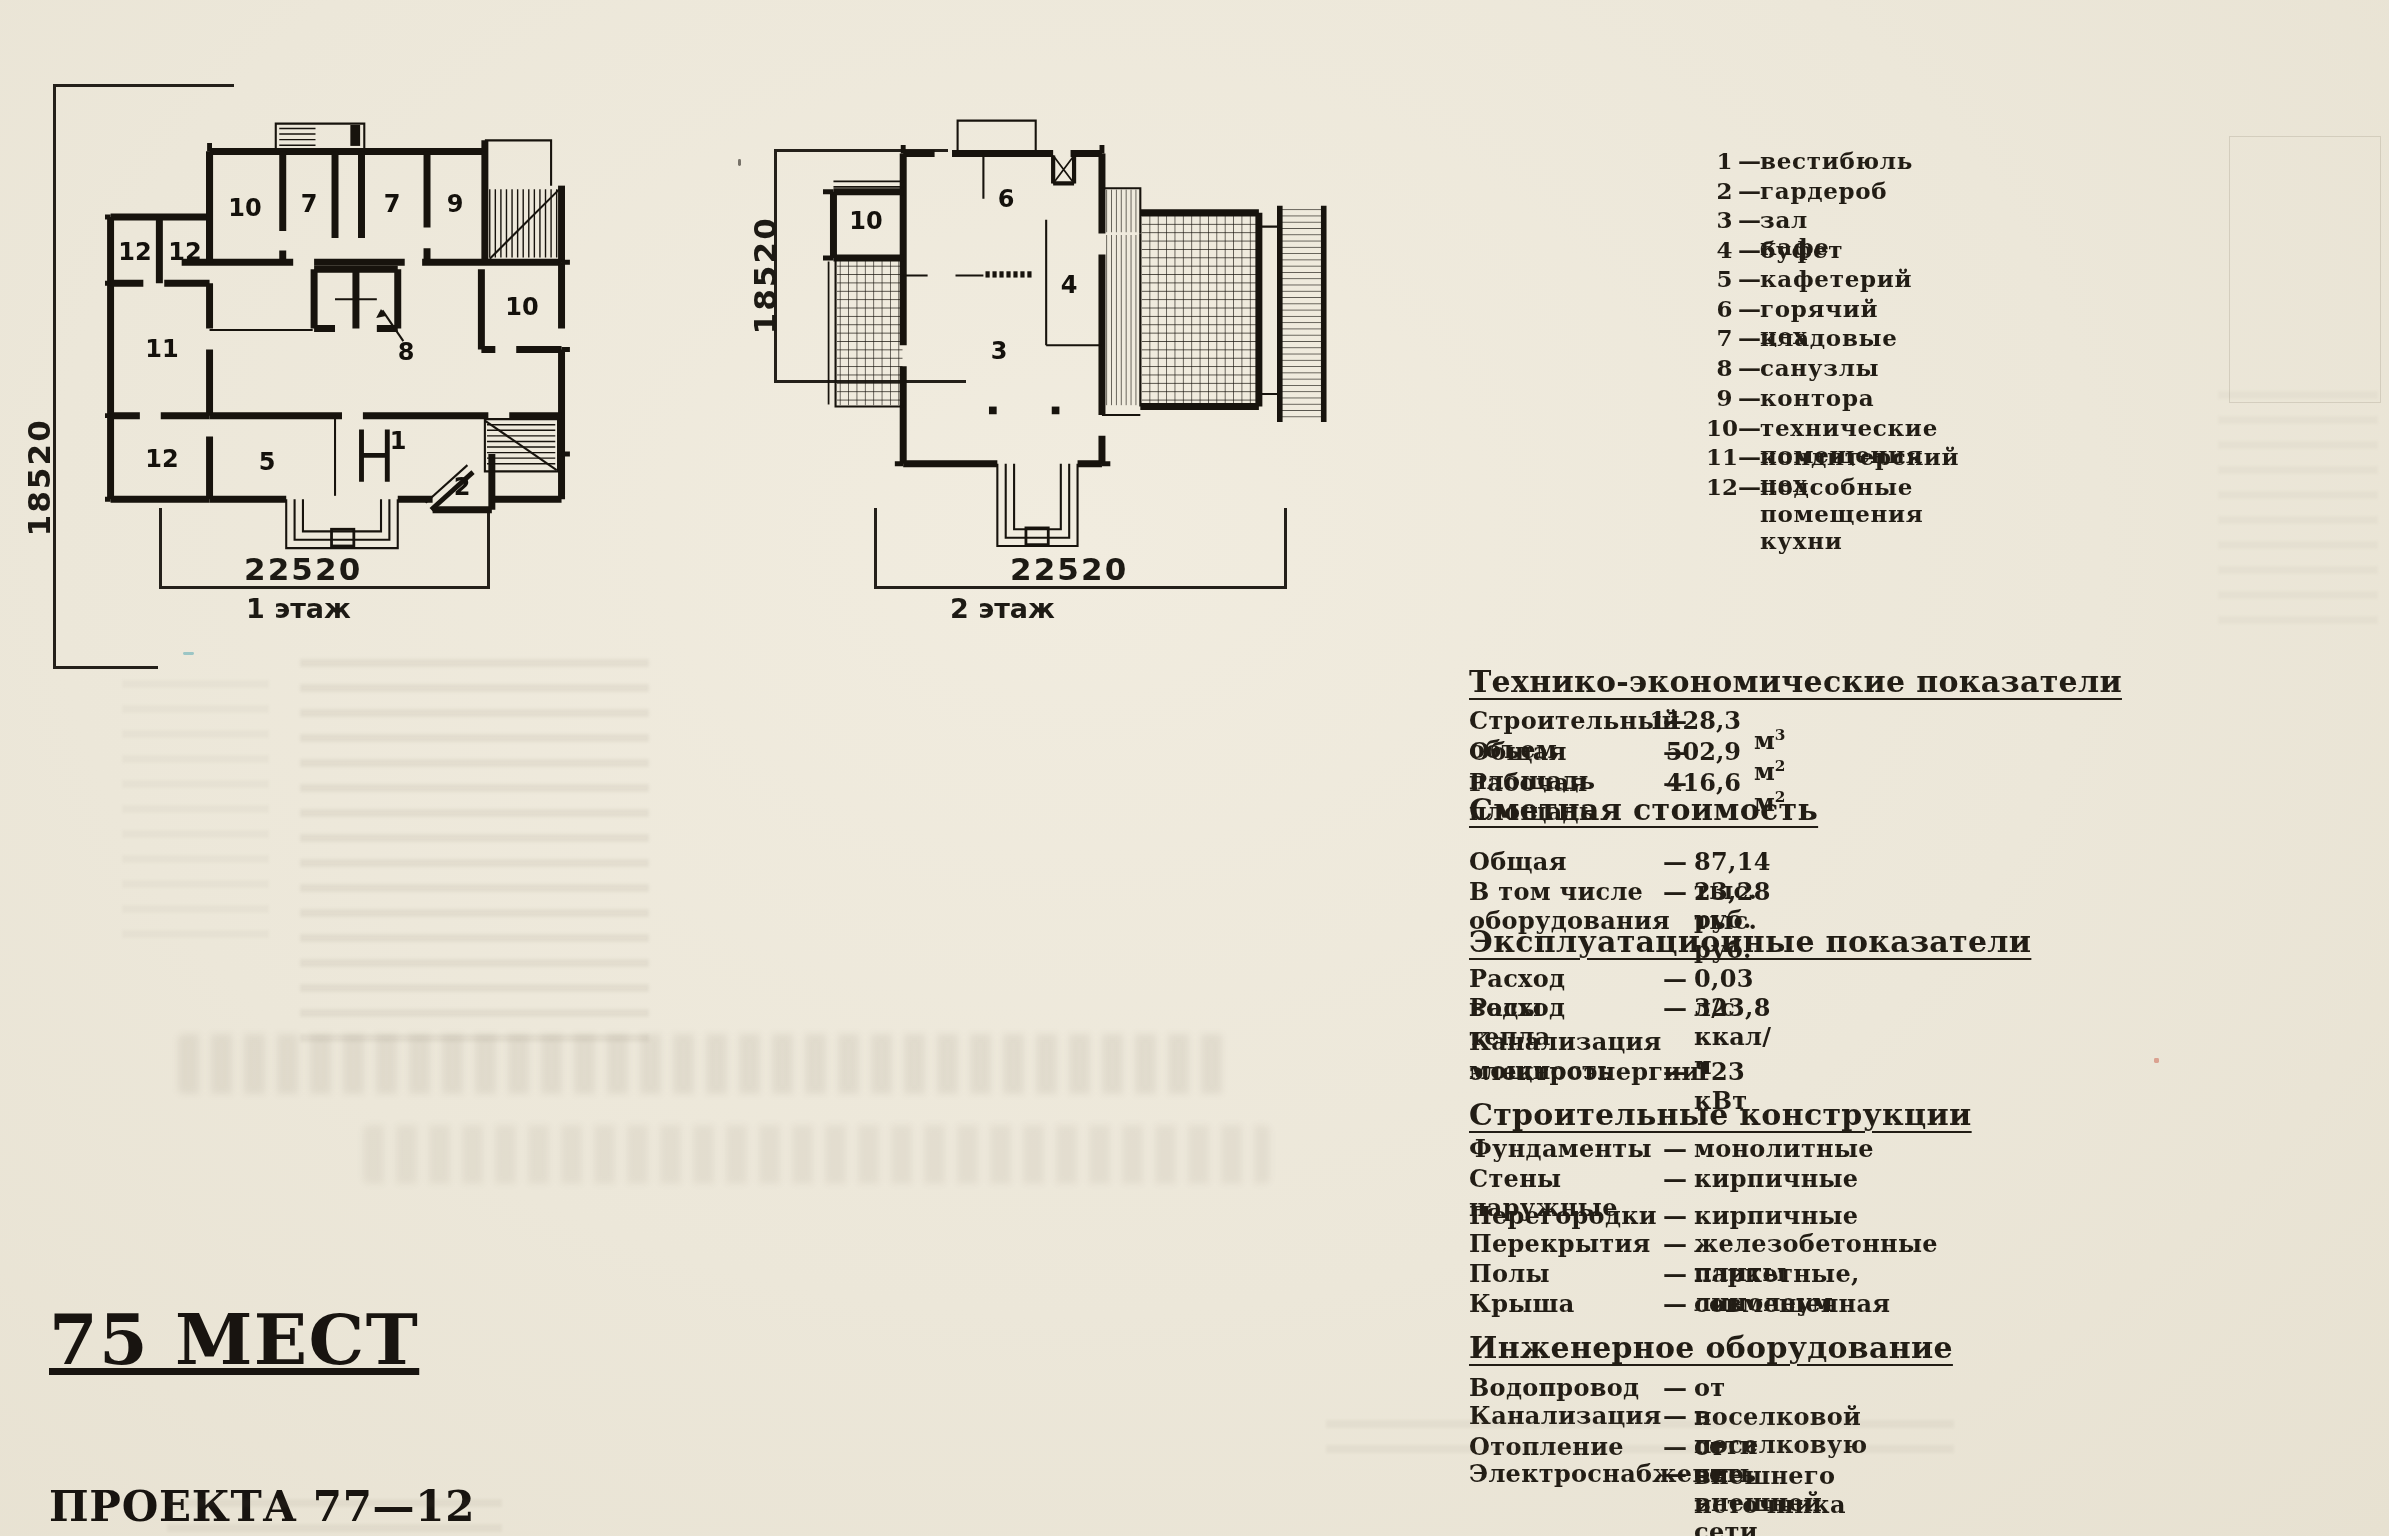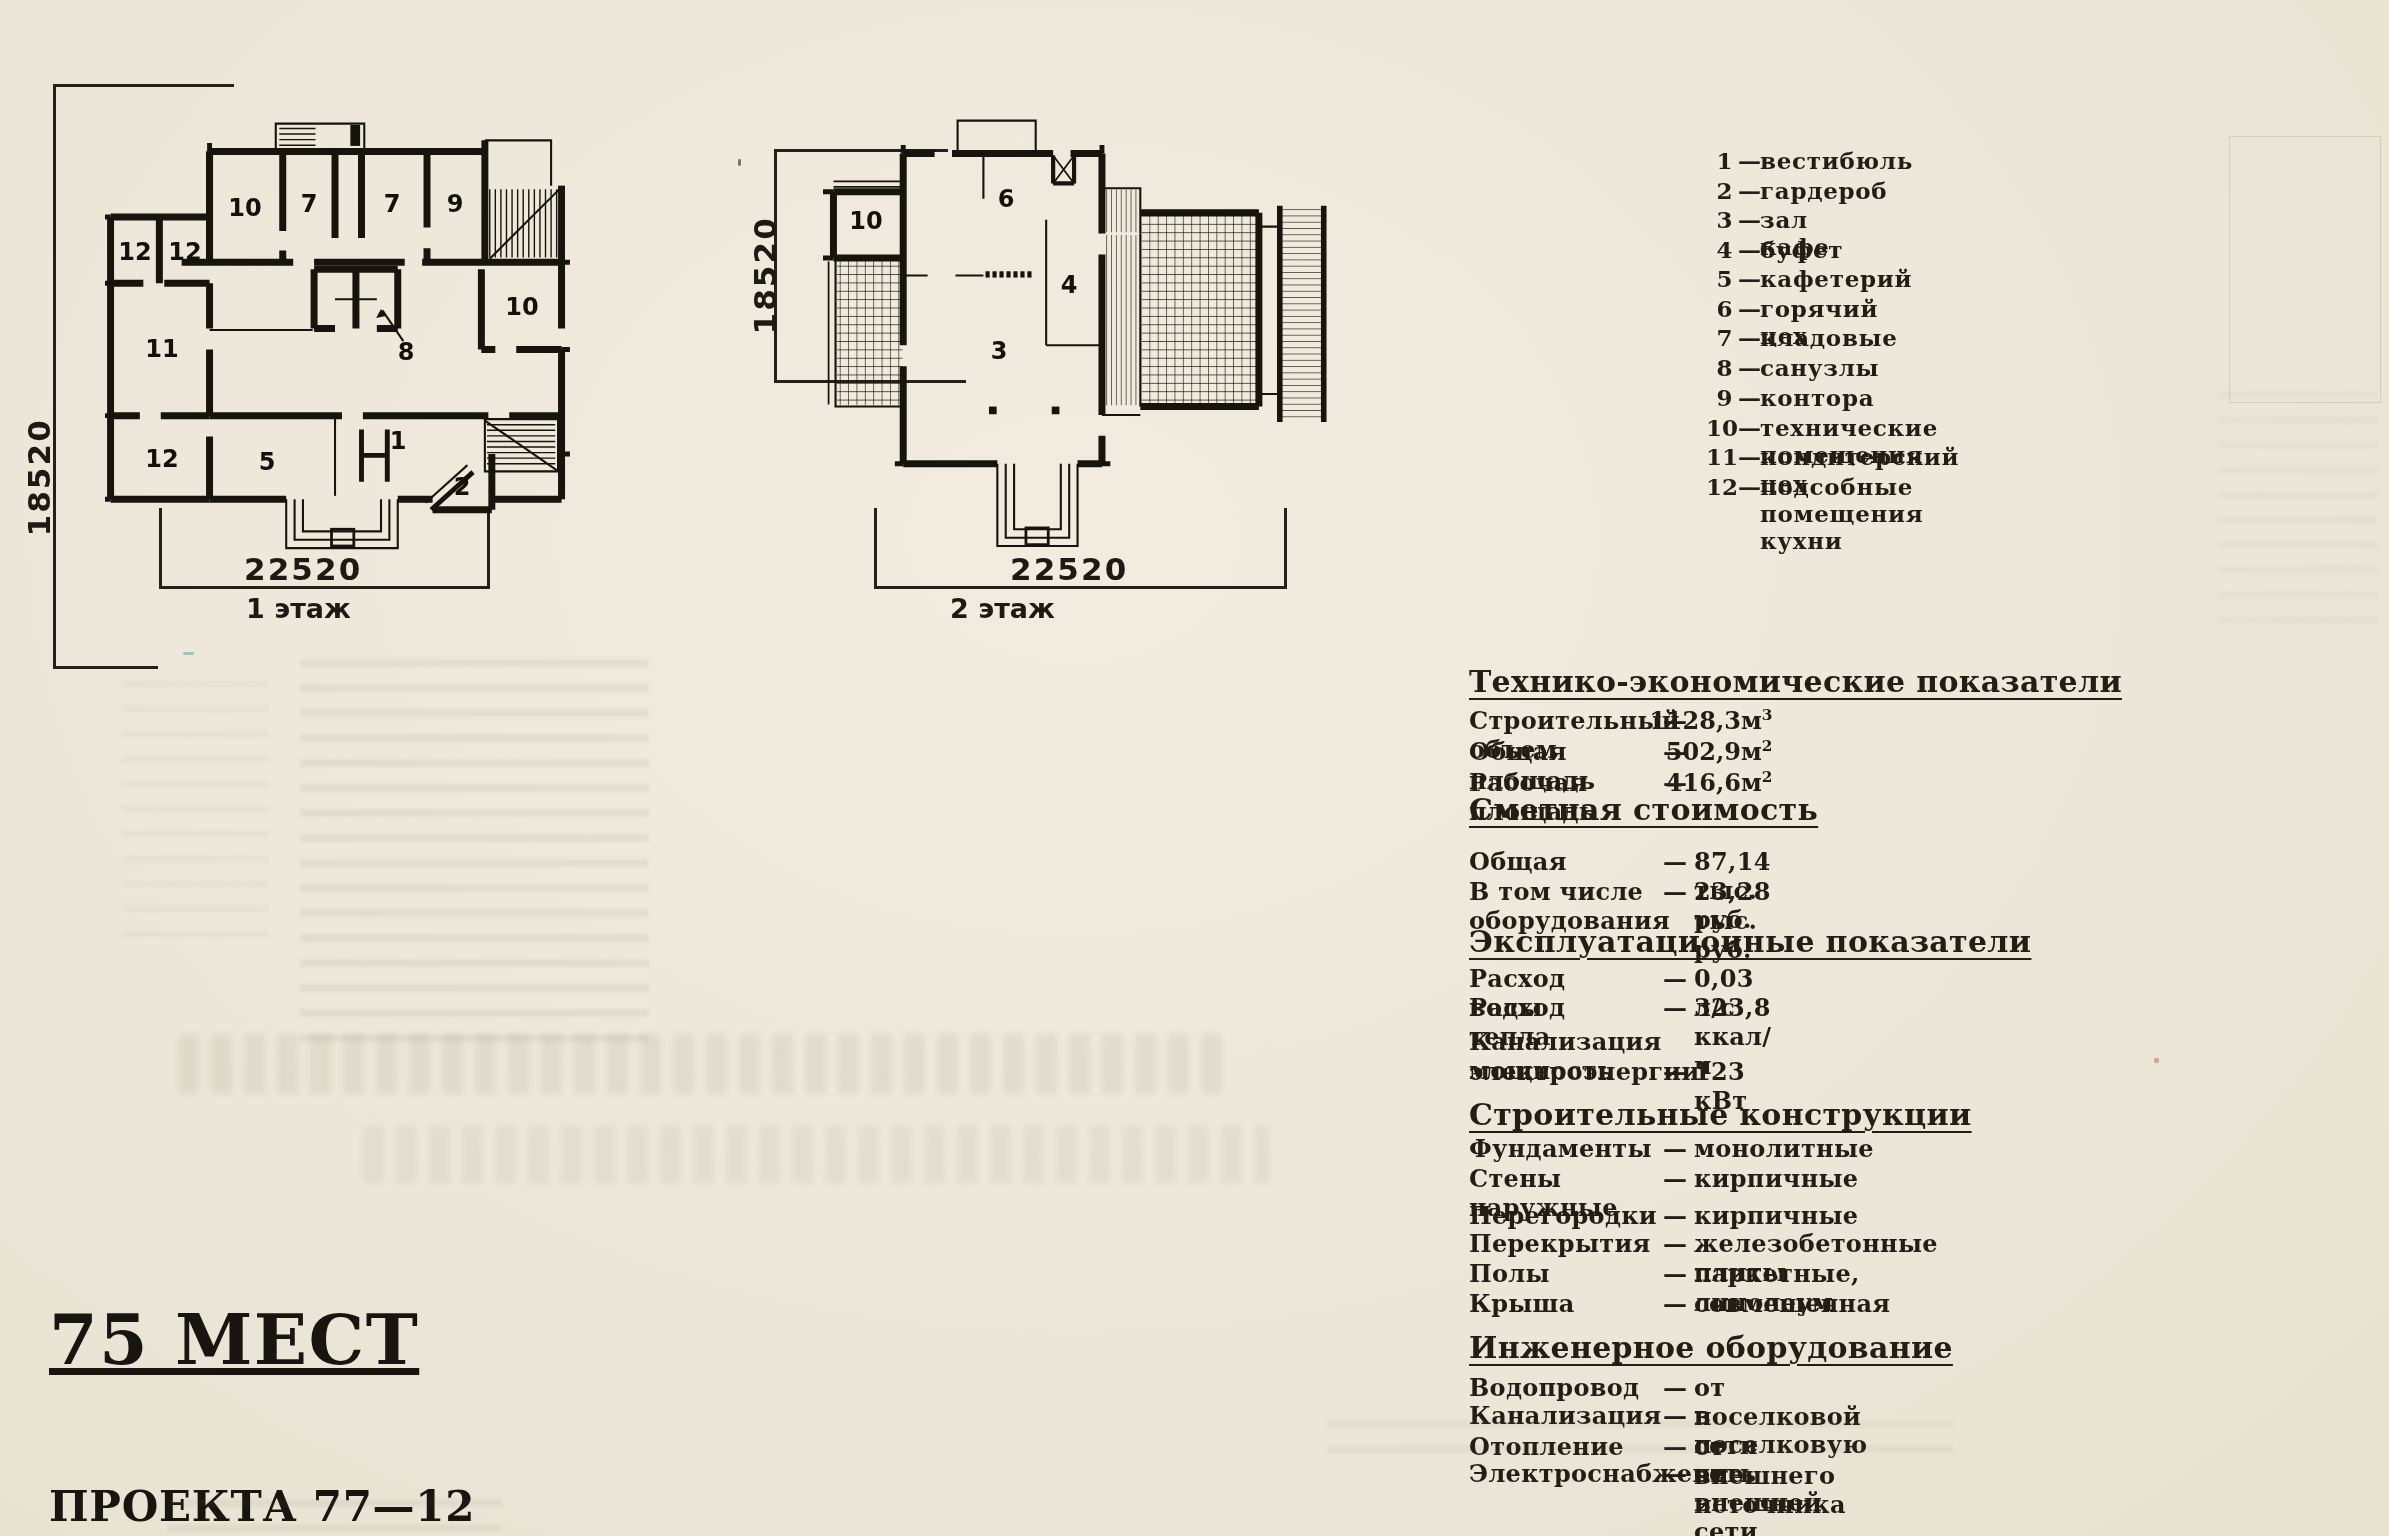--- a/index.html
+++ b/index.html
@@ -19,21 +19,21 @@
   .lrow .lnum{position:absolute;left:0;width:26.5px;text-align:right;}
   .lrow .ldash{position:absolute;left:32px;}
   .lrow .llab{position:absolute;left:54px;letter-spacing:0.7px;}
 
   
   .srow{position:absolute;left:1469px;height:31px;font-size:24px;}
   .srow .lbl{position:absolute;left:0;letter-spacing:0.3px;}
   .srow .dsh{position:absolute;left:194px;}
   .srow .val{position:absolute;left:225px;letter-spacing:0.3px;}
   .srow .valnum{position:absolute;left:167px;width:105px;text-align:right;}
-  .srow .unit{position:absolute;left:272px;}
+  .srow .unit{position:absolute;left:285px;margin-top:20px;}
   .srow sup{font-size:15.3px;}
   .shead{position:absolute;left:1469px;font-size:30px;letter-spacing:0.3px;
          text-decoration:underline;text-decoration-thickness:2.1px;text-underline-offset:5.6px;}
 
   
   .dim{font-family:"DejaVu Sans",sans-serif;font-weight:bold;font-size:31px;letter-spacing:2.1px;color:#1d1a14;}
   .vdim{transform:rotate(-90deg);transform-origin:center;}
   .caption{font-family:"DejaVu Sans",sans-serif;font-weight:bold;font-size:27px;color:#1d1a14;}
   .rn{position:absolute;transform:translate(-50%,-50%);
       font-family:"DejaVu Sans",sans-serif;font-weight:bold;font-size:24px;color:#14110c;}

